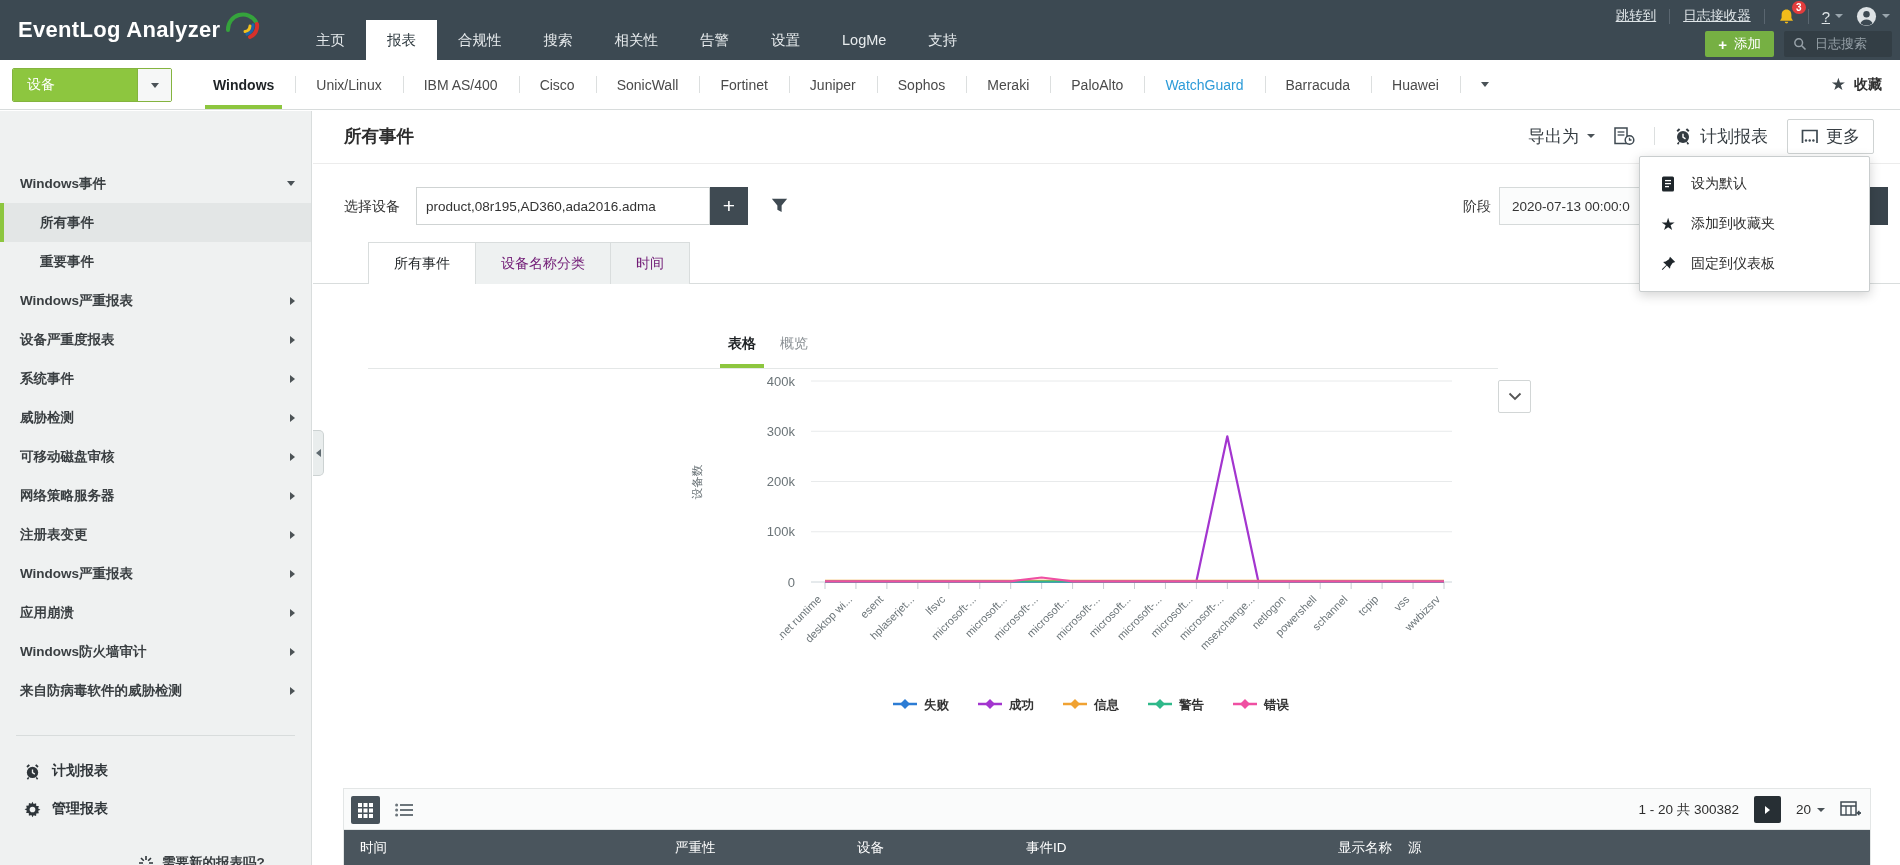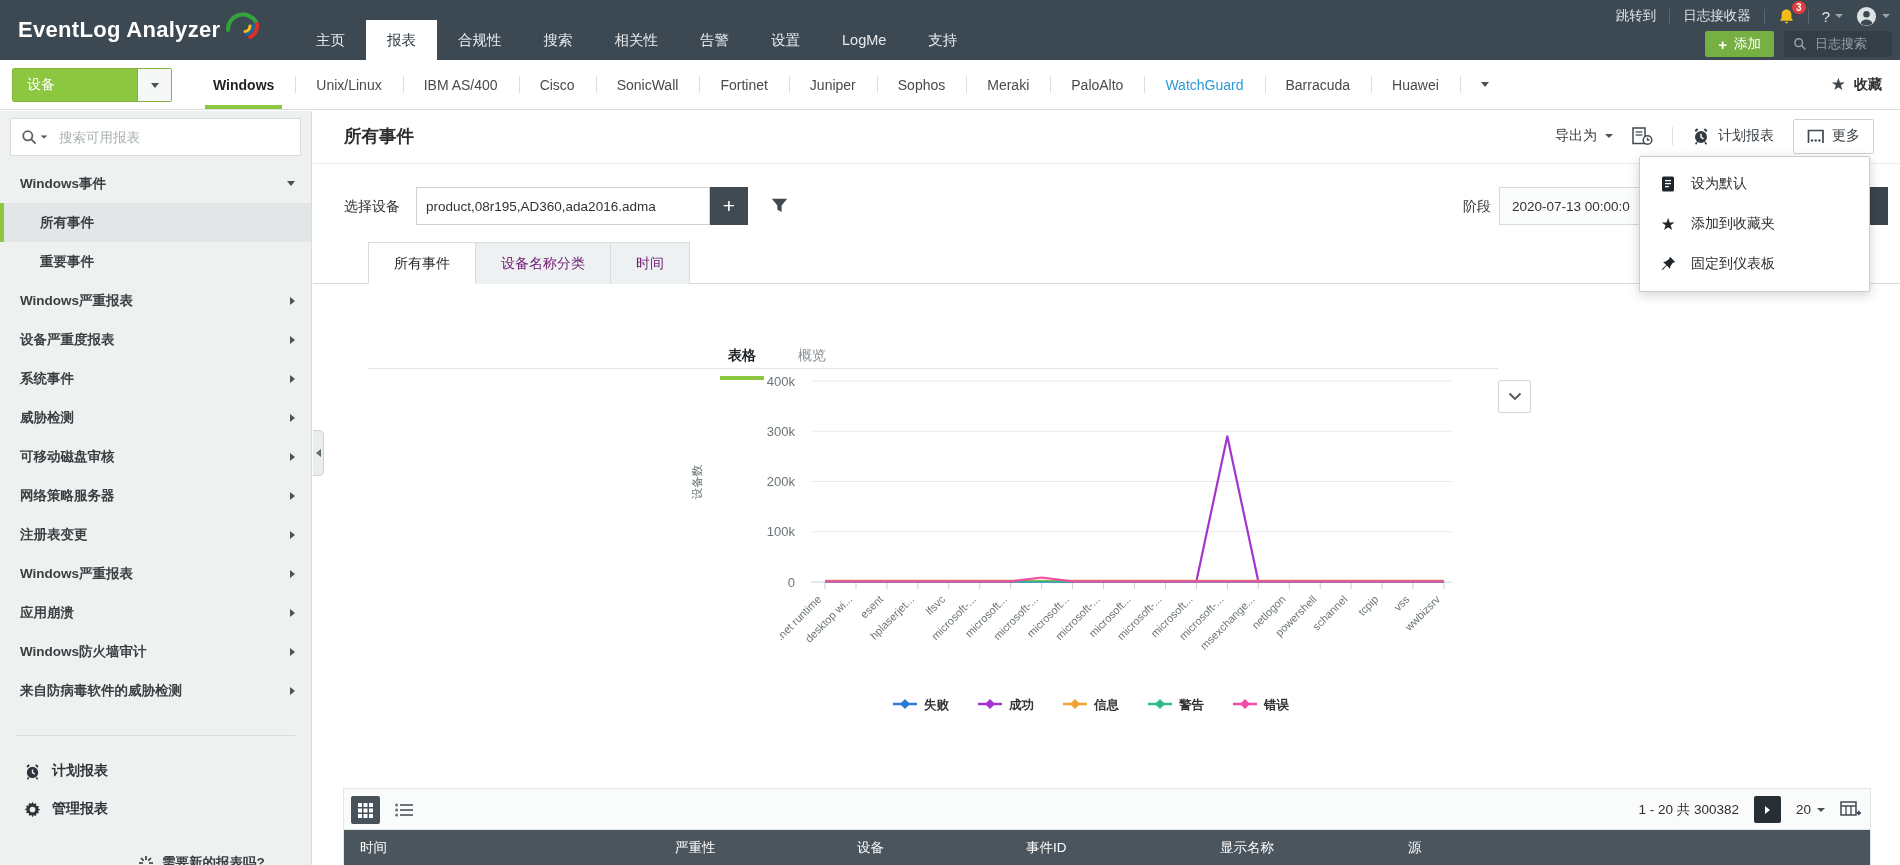--- a/index.html
+++ b/index.html
@@ -8,21 +8,21 @@
   .screen{position:relative;width:1900px;height:865px;}
 
   
   .navbar{position:absolute;left:0;top:0;width:1900px;height:60px;background:#3c4952;z-index:20;}
   .logo{position:absolute;left:18px;top:6px;height:48px;display:flex;align-items:center;cursor:pointer;}
   .logo-text{color:#fff;font-size:22px;font-weight:bold;letter-spacing:.3px;}
   .logo-swoosh{margin-left:3px;margin-top:-12px;}
   .nav-items{position:absolute;left:295px;bottom:0;display:flex;height:40px;}
   .nav-item{padding:0 21px;display:flex;align-items:center;color:#e7ebed;font-size:14.5px;cursor:pointer;white-space:nowrap;}
   .nav-item.active{background:#fff;color:#2f3a40;}
-  .nav-right-top{position:absolute;right:10px;top:2px;height:28px;display:flex;align-items:center;gap:13px;color:#dfe5e8;font-size:13.5px;}
+  .nav-right-top{position:absolute;right:10px;top:2px;height:28px;display:flex;align-items:center;gap:13px;color:#dfe5e8;font-size:13.5px;text-decoration:underline;}
   .nav-link{cursor:pointer;white-space:nowrap;}
   .vsep{width:1px;height:15px;background:#5a6670;}
   .bell-wrap{position:relative;cursor:pointer;display:flex;align-items:center;}
   .badge{position:absolute;top:-7px;right:-11px;background:#e23c3c;color:#fff;font-size:10px;line-height:13px;border-radius:8px;padding:0 4px;font-weight:bold;}
   .help-wrap,.user-wrap{display:flex;align-items:center;gap:5px;cursor:pointer;}
   .help-q{font-size:15px;color:#dfe5e8;}
   i.cd{display:inline-block;width:0;height:0;border-left:4px solid transparent;border-right:4px solid transparent;border-top:4px solid #9aa6ad;}
   i.cd.dark{border-top-color:#4a5257;}
   i.cd.sm{border-left-width:4px;border-right-width:4px;border-top-width:5px;}
   i.cr{display:inline-block;width:0;height:0;border-top:4px solid transparent;border-bottom:4px solid transparent;border-left:5px solid #4c5356;}
@@ -59,62 +59,62 @@
   .sb-item.selected::before{content:"";position:absolute;left:0;top:0;bottom:0;width:4px;background:#8dc63f;}
   .sb-divider{position:absolute;left:16px;right:16px;top:624px;height:1px;background:#d8dcdc;}
   .sb-footer-item{position:absolute;left:0;right:0;height:38px;display:flex;align-items:center;gap:11px;padding-left:24px;font-size:14px;font-weight:bold;color:#30363a;cursor:pointer;}
   .sb-note{position:absolute;top:743px;left:138px;display:flex;align-items:center;gap:8px;font-size:13.5px;color:#3a3f42;font-weight:bold;white-space:nowrap;cursor:pointer;}
   .collapse-handle{position:absolute;left:313px;top:430px;width:11px;height:46px;background:#e9eded;border:1px solid #ccd2d2;border-left:none;border-radius:0 5px 5px 0;display:flex;align-items:center;justify-content:center;cursor:pointer;z-index:5;}
 
   
   .content{position:absolute;left:313px;top:111px;width:1587px;height:754px;background:#fff;}
   .page-title{position:absolute;left:31px;top:13px;margin:0;font-size:17.5px;color:#2d2d2d;font-weight:bold;}
   .head-tools{position:absolute;right:26px;top:7px;height:36px;display:flex;align-items:center;gap:19px;}
-  .tool{display:flex;align-items:center;gap:8px;font-size:14px;color:#373e43;cursor:pointer;white-space:nowrap;}
+  .tool{display:flex;align-items:center;gap:8px;font-size:17px;color:#373e43;cursor:pointer;white-space:nowrap;}
   .tool.boxed{border:1px solid #cfd3d3;background:#fff;padding:0 13px;height:35px;border-radius:2px;}
   .vsep.light{background:#dcdfdf;height:18px;}
   .head-rule{position:absolute;left:0;top:52px;width:100%;height:1px;background:#ececec;}
   .flabel{position:absolute;top:76px;height:38px;line-height:38px;font-size:14px;color:#333;}
   .flabel.device{left:31px;}
   .flabel.period{left:1150px;}
   .device-input{position:absolute;left:103px;top:76px;width:294px;height:38px;border:1px solid #cfd3d3;padding:0 9px;font-size:13.5px;color:#333;outline:none;}
   .plus-btn{position:absolute;left:397px;top:76px;width:38px;height:38px;background:#3f4a52;color:#fff;font-size:21px;border:0;cursor:pointer;line-height:34px;}
   .funnel-wrap{position:absolute;left:458px;top:86px;cursor:pointer;}
   .period-input{position:absolute;left:1186px;top:76px;width:350px;height:38px;border:1px solid #d6dada;background:#fbfcfc;padding:0 12px;font-size:13.5px;color:#333;outline:none;}
   .period-apply{position:absolute;left:1537px;top:76px;width:38px;height:38px;background:#39444c;border:0;cursor:pointer;}
 
   .report-tabs{position:absolute;left:0;top:131px;width:100%;height:42px;border-bottom:1px solid #d9dddd;display:flex;padding-left:55px;}
   .rtab{height:42px;display:flex;align-items:center;padding:0 25px;font-size:14px;color:#701a75;background:#eef1f1;border:1px solid #d9dddd;border-bottom:none;border-right:none;cursor:pointer;position:relative;}
   .rtab:last-child{border-right:1px solid #d9dddd;}
   .rtab.active{background:#fff;color:#1f2326;}
   .rtab.active::after{content:"";position:absolute;left:0;right:0;bottom:-1px;height:1px;background:#fff;}
 
   .chart-card{position:absolute;left:0;top:173px;width:100%;height:504px;}
-  .chart-tabs{position:absolute;left:415px;top:60px;display:flex;gap:42px;}
+  .chart-tabs{position:absolute;left:415px;top:48px;display:flex;gap:24px;}
   .ctab{height:36px;font-size:14px;color:#8a9094;position:relative;cursor:pointer;padding-top:3px;}
   .ctab.active{color:#1f2326;font-weight:bold;}
   .ctab.active::after{content:"";position:absolute;left:-8px;right:-8px;bottom:0;height:4px;background:#8dc63f;}
   .ctabs-rule{position:absolute;left:55px;top:84px;width:1130px;height:1px;background:#e4e7e7;}
   #chart{position:absolute;left:330px;top:84px;width:880px;height:420px;}
   .chart-collapse{position:absolute;left:1185px;top:96px;width:33px;height:33px;border:1px solid #d2d6d6;border-radius:2px;background:#fff;display:flex;align-items:center;justify-content:center;cursor:pointer;}
 
   .table-section{position:absolute;left:30px;top:677px;width:1528px;border:1px solid #e3e6e6;border-bottom:none;}
   .table-toolbar{position:relative;height:41px;background:#fafbfb;border-bottom:1px solid #e3e6e6;}
   .view-btn{position:absolute;top:7px;width:29px;height:28px;display:flex;align-items:center;justify-content:center;border-radius:2px;cursor:pointer;}
   .view-btn.active{left:7px;background:#47525a;}
   .view-btn.list{left:45px;}
   .pg{position:absolute;right:9px;top:0;height:41px;display:flex;align-items:center;gap:15px;}
   .pg-text{font-size:13.5px;color:#2e2e2e;}
   .pg-next{width:27px;height:27px;background:#272f34;border:0;border-radius:2px;display:flex;align-items:center;justify-content:center;cursor:pointer;}
   .pg-next i{border-left-color:#fff;}
   .pg-size{display:flex;align-items:center;gap:6px;font-size:13.5px;color:#2e2e2e;cursor:pointer;}
   .col-btn{cursor:pointer;display:flex;align-items:center;}
   .thead{display:flex;height:36px;background:#4a555d;color:#fff;font-size:13.5px;align-items:center;}
   .th{padding-left:16px;white-space:nowrap;overflow:hidden;}
-  .th.c1{width:315px;}.th.c2{width:182px;}.th.c3{width:169px;}.th.c4{width:194px;}.th.c5{width:188px;}.th.c6{flex:1;}
+  .th.c1{width:315px;}.th.c2{width:182px;}.th.c3{width:169px;}.th.c4{width:194px;}.th.c5{width:188px;text-align:right;}.th.c6{flex:1;}
 
   .more-menu{position:absolute;left:1326px;top:45px;width:231px;background:#fff;border:1px solid #c9cdce;border-radius:2px;box-shadow:0 3px 12px rgba(0,0,0,.18);z-index:30;padding:7px 0;}
   .mm-item{height:40px;display:flex;align-items:center;gap:14px;padding:0 19px;font-size:14px;color:#2e2e2e;cursor:pointer;}
   .mm-ic{width:18px;display:flex;justify-content:center;align-items:center;}
   .mm-star{font-size:17px;color:#1f262b;line-height:1;}
 </style>
 </head>
 <body>
 
 <div class="screen">
@@ -209,28 +209,20 @@
           <i class="cd dark sm"></i>
         </div>
     </div>
     <div class="favorites">
       <span class="star">★</span>
       <span>收藏</span>
     </div>
   </div>
 
   <aside class="sidebar">
-    <div class="sb-search">
-      <svg width="16" height="16" viewBox="0 0 16 16">
-        <circle cx="6.8" cy="6.8" r="4.6" fill="none" stroke="#5b6467" stroke-width="1.8"></circle>
-        <line x1="10.4" y1="10.4" x2="14.6" y2="14.6" stroke="#5b6467" stroke-width="2"></line>
-      </svg>
-      <i class="cd dark" style="transform:scale(.8);"></i>
-      <input placeholder="搜索可用报表" style="">
-    </div>
     <div class="sb-menu">
       <div class="sb-item group">
         <span class="lbl">Windows事件</span>
           <i class="cd dark sm"></i>
       </div>
       <div class="sb-item child selected">
         <span class="lbl">所有事件</span>
       </div>
       <div class="sb-item child">
         <span class="lbl">重要事件</span>

